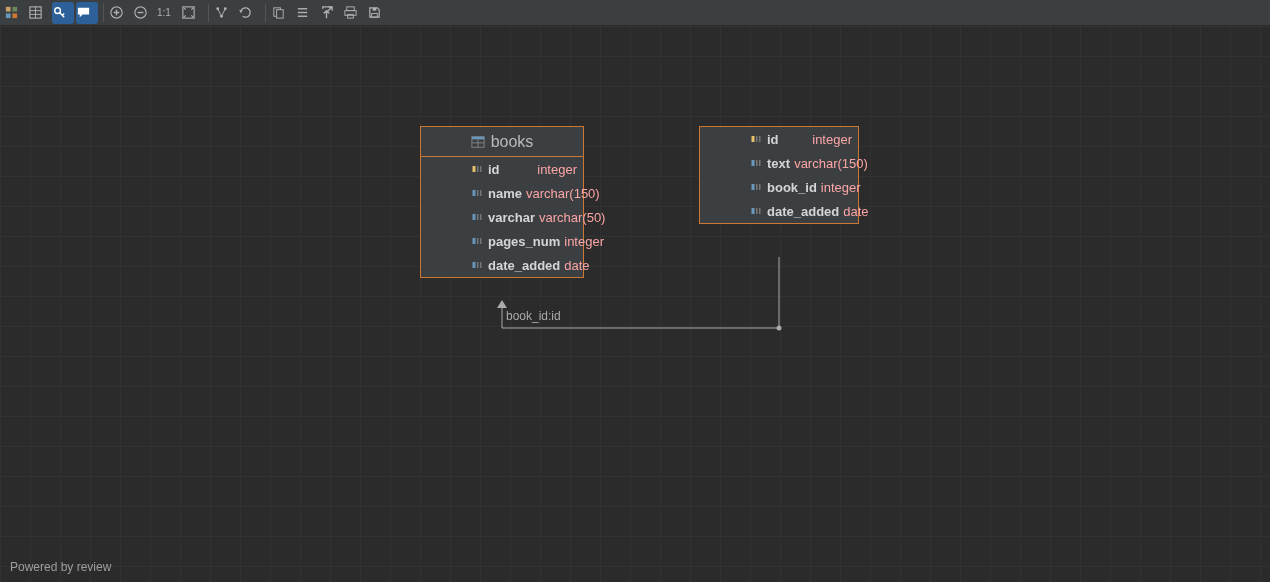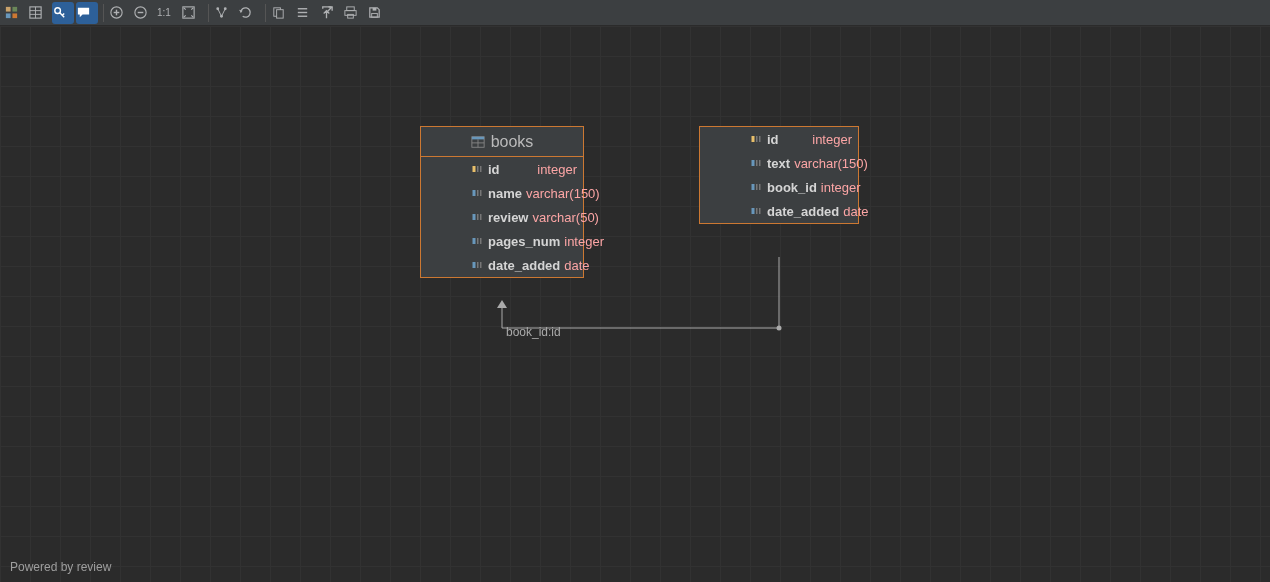--- a/index.html
+++ b/index.html
@@ -79,21 +79,20 @@
   }
 
   svg.edges {
     position: absolute; top:0; left:0; width:100%; height:100%;
     pointer-events: none;
   }
   .edge-label {
     position: absolute;
     font-size: 12px;
     color: #aaa;
-    margin-top: 16px;
   }
 </style>
 </head>
 <body>
 
 <div class="toolbar">
   <div class="tb-btn">
     <svg viewBox="0 0 16 16">
         <rect x="2" y="2" width="5" height="5" fill="#c9a26b"></rect>
         <rect x="9" y="2" width="5" height="5" fill="#6a8759"></rect>
@@ -241,21 +240,21 @@
             <span class="type">varchar(150)</span>
           </div>
           <div class="row">
             <span class="icon">
               <svg width="12" height="12" viewBox="0 0 16 16">
                 <rect x="2" y="4" width="4" height="8" fill="#6897bb"></rect>
                 <rect x="8" y="4" width="2" height="8" fill="#777"></rect>
                 <rect x="12" y="4" width="2" height="8" fill="#777"></rect>
               </svg>
             </span>
-            <span class="name">review</span>
+            <span class="name">varchar</span>
             <span class="type">varchar(50)</span>
           </div>
           <div class="row">
             <span class="icon">
               <svg width="12" height="12" viewBox="0 0 16 16">
                 <rect x="2" y="4" width="4" height="8" fill="#6897bb"></rect>
                 <rect x="8" y="4" width="2" height="8" fill="#777"></rect>
                 <rect x="12" y="4" width="2" height="8" fill="#777"></rect>
               </svg>
             </span>

